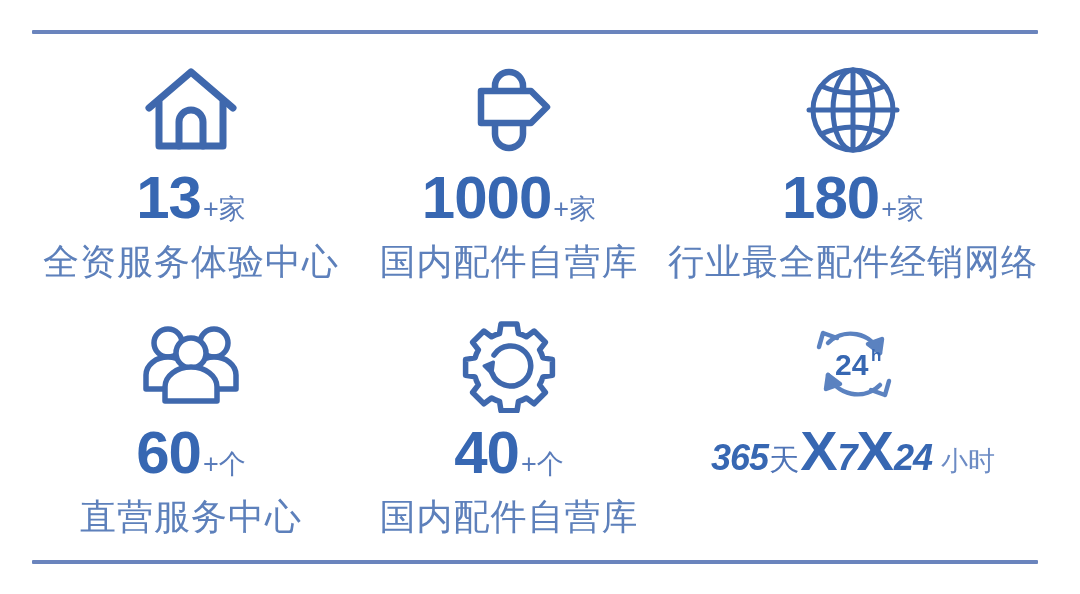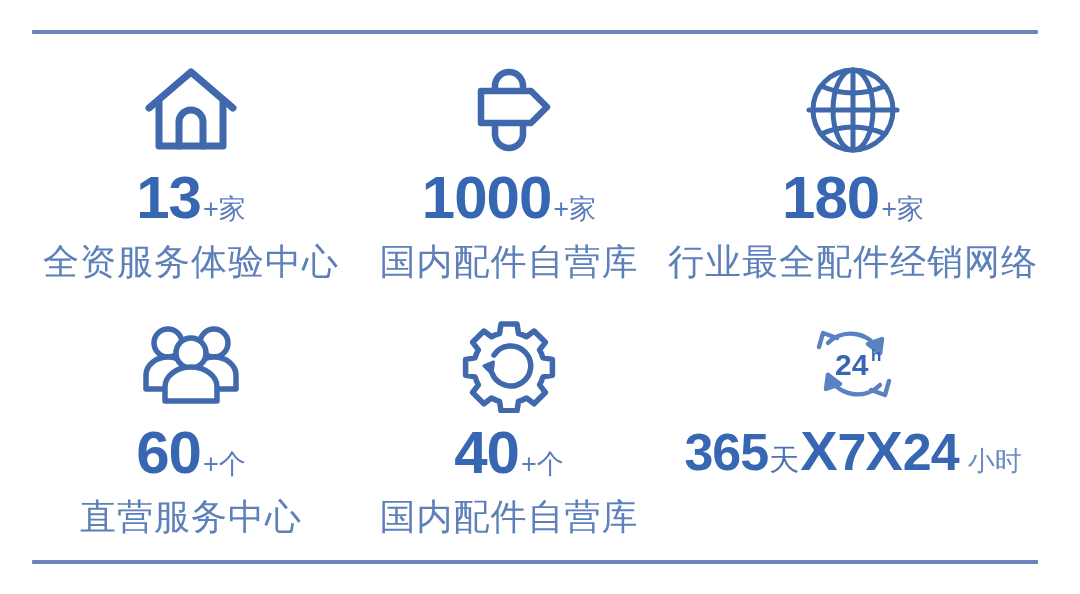--- a/index.html
+++ b/index.html
@@ -90,21 +90,21 @@
     margin-left: 2px;
     line-height: 1;
   }
   .stat-unit {
     font-size: 27px;
     color: #5a7cba;
     line-height: 1;
   }
 
   
-  .stat-line.wide .stat-num { font-size: 52px; }
+  .stat-line.wide .stat-num { font-size: 36px; font-style: italic; }
   .stat-line.wide .mid-unit {
     font-size: 30px;
     color: #4f74b6;
     line-height: 1;
     padding: 0 1px;
   }
   .stat-line.wide .x-mark {
     font-size: 56px;
     font-weight: bold;
     color: #3767b2;

